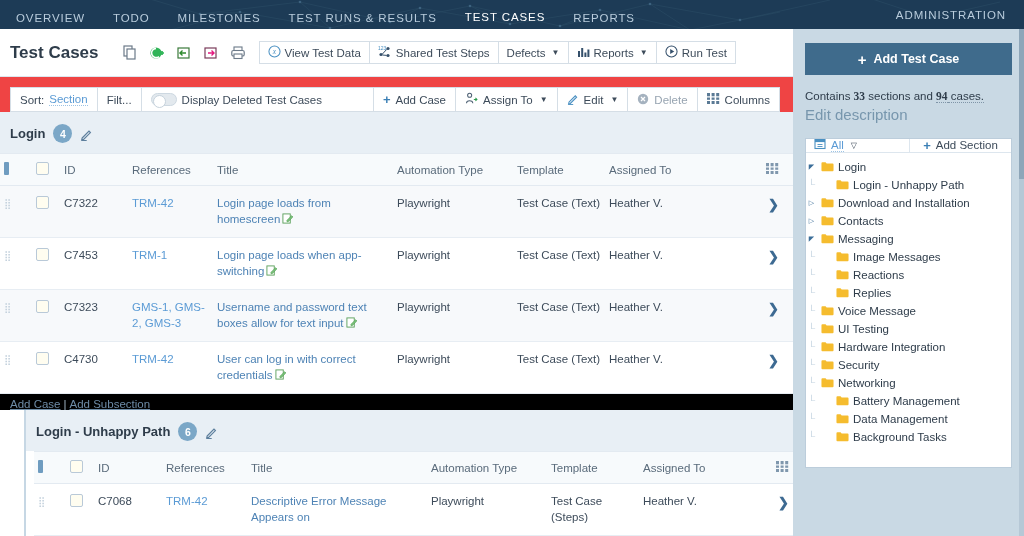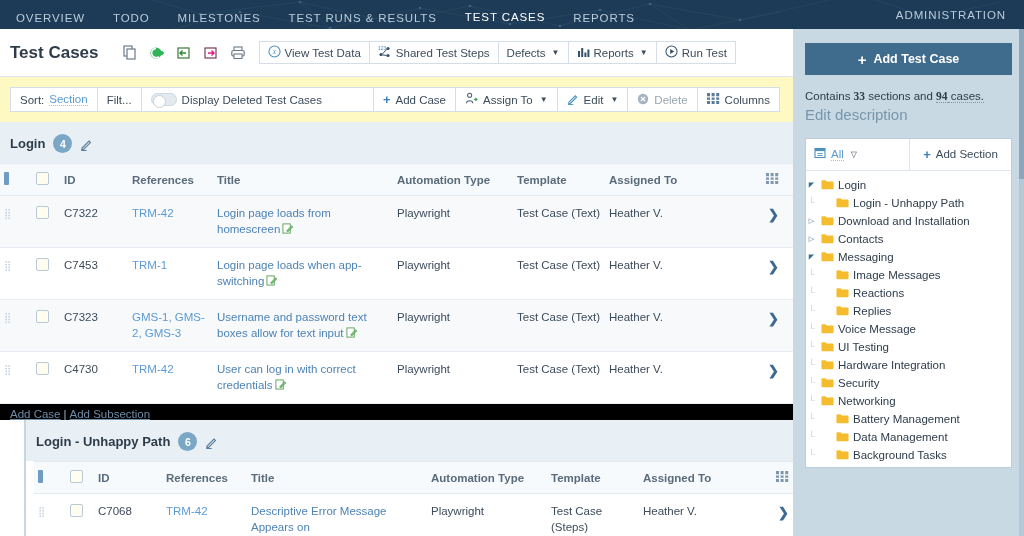--- a/index.html
+++ b/index.html
@@ -74,21 +74,21 @@
     border: 1px solid #d5dee6;
     background: #fff;
     margin-left: -1px;
     cursor: pointer;
     white-space: nowrap;
   }
   .tbtn:first-child { margin-left: 0; }
   .caret { font-size: 8px; color: #3d4b5a; margin-left: 2px; }
 
   
-  .filterzone { background:#fef9c3; padding: 10px 0 10px 10px; }
+  .filterzone { background:#ef4444; padding: 10px 0 0 10px; }
   .filterbar { display: flex; align-items: stretch; width: 770px; }
   .fcell {
     height: 25px;
     background: #fff;
     border: 1px solid #d5dee6;
     margin-left: -1px;
     display: flex; align-items: center; gap: 5px;
     padding: 0 9px;
     font-size: 11.5px;
     color: #3d4b5a;
@@ -120,21 +120,21 @@
     padding: 0 5px;
   }
   .pencil { width: 13px; height: 13px; cursor: pointer; }
 
   .sec-body { position: relative; }
   .sec-body.indent { margin-left: 24px; border-left: 2px solid #c6d7e4; padding-left: 8px; }
 
   table.cases { width: 100%; border-collapse: collapse; table-layout: fixed; background: #fff;}
   table.cases thead th {
     background: #f7fafc;
-    font-size: 11.5px; font-weight: bold; color: #5a6b7b;
+    font-size: 11.5px; font-weight: normal; color: #5a6b7b;
     text-align: left;
     padding: 8px 4px;
     border-bottom: 1px solid #e3eaf1;
     border-top: 1px solid #e3eaf1;
     vertical-align: middle;
   }
   table.cases tbody td {
     font-size: 11.5px; color: #3d4b5a;
     padding: 10px 4px;
     border-bottom: 1px solid #e7edf3;
@@ -181,21 +181,21 @@
   .tree-box {
     margin: 14px 0 0 0;
     background: #fff;
     border: 1px solid #bccddb;
     height: 330px;
     overflow: hidden;
     position: relative;
   }
   .tree-head {
     display: flex; align-items: stretch;
-    height: 32px;
+    height: 14px;
     border-bottom: 1px solid #dde6ee;
     background: #fff;
   }
   .tree-head .th-l, .tree-head .th-r {
     display: flex; align-items: center; gap: 5px;
     font-size: 11.5px; color: #3d4b5a;
     padding: 0 8px; cursor: pointer; white-space: nowrap;
   }
   .tree-head .th-l { width: 104px; border-right: 1px solid #dde6ee; }
   .tree-head .th-r { flex: 1; justify-content: center; }

